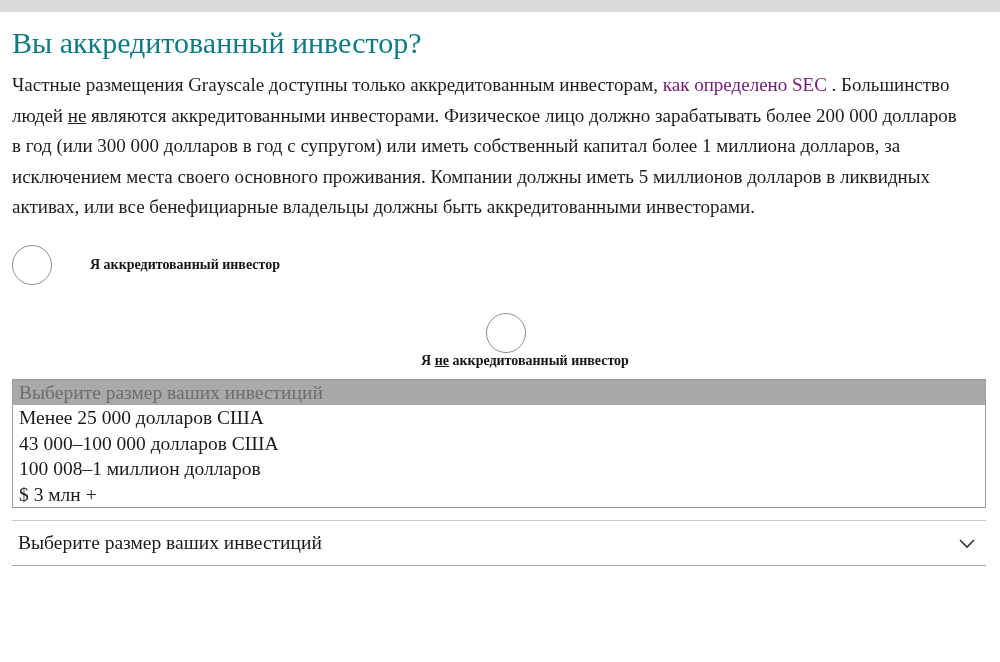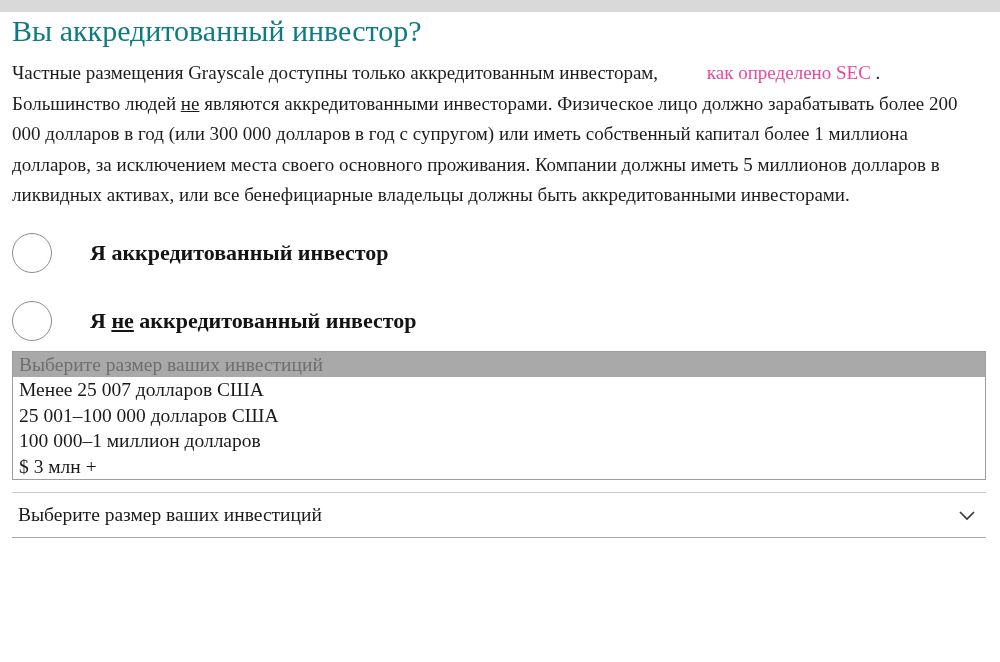--- a/index.html
+++ b/index.html
@@ -17,70 +17,70 @@
   }
   .topbar {
     position: absolute;
     top: 0; left: 0;
     width: 1000px;
     height: 12px;
     background: #d9d9d9;
   }
   .page {
     position: absolute;
-    top: 12px; left: 0;
+    top: 24px; left: 0;
     width: 1000px;
   }
   .title {
     font-family: "Liberation Serif", serif;
     font-size: 30px;
     color: #0d7c82;
     margin: 0;
     padding: 0 0 0 12px;
     font-weight: normal;
     line-height: 38px;
   }
   .intro {
     font-family: "Liberation Serif", serif;
     font-size: 19px;
     line-height: 30.5px;
     color: #1d1d1d;
     padding: 8px 40px 0 12px;
     margin: 0;
   }
   .intro a.seclink {
-    color: #ec4899;
+    color: #701a75;
     text-decoration: none;
-    margin-left: 44px;
   }
   .intro u {
     text-decoration: underline;
   }
   .radio-row {
     display: flex;
     align-items: center;
     padding-left: 12px;
     margin-top: 22px;
   }
   .radio-row.second {
     margin-top: 28px;
+    flex-direction: column;
   }
   .radio-circle {
     width: 40px;
     height: 40px;
     border: 1.6px solid #8d8d8d;
     border-radius: 50%;
     background: #ffffff;
     box-sizing: border-box;
     flex: 0 0 auto;
   }
   .radio-label {
     font-family: "Liberation Serif", serif;
     font-weight: bold;
-    font-size: 22px;
+    font-size: 14px;
     color: #141414;
     margin-left: 38px;
     white-space: nowrap;
   }
   .radio-label u {
     text-decoration: underline;
   }
   .listbox {
     margin: 10px 12px 0 12px;
     border: 1px solid #9d9d9d;
@@ -144,23 +144,23 @@
     <div class="radio-label">Я аккредитованный инвестор</div>
   </div>
 
   <div class="radio-row second">
     <div class="radio-circle"></div>
     <div class="radio-label"><span>Я </span><u>не</u><span> аккредитованный инвестор</span></div>
   </div>
 
   <div class="listbox">
     <div class="opt placeholder">Выберите размер ваших инвестиций</div>
-    <div class="opt">Менее 25 007 долларов США</div>
-    <div class="opt">25 001–100 000 долларов США</div>
-    <div class="opt">100 000–1 миллион долларов</div>
+    <div class="opt">Менее 25 000 долларов США</div>
+    <div class="opt">43 000–100 000 долларов США</div>
+    <div class="opt">100 008–1 миллион долларов</div>
     <div class="opt">$ 3 млн +</div>
   </div>
 
   <div class="select-row">
     <span class="sel-text">Выберите размер ваших инвестиций</span>
     <span class="chev">
       <svg width="22" height="22" viewBox="0 0 22 22" aria-hidden="true">
         <path d="M4 8 L11 15 L18 8" fill="none" stroke="#333333" stroke-width="1.6"></path>
       </svg>
     </span>

